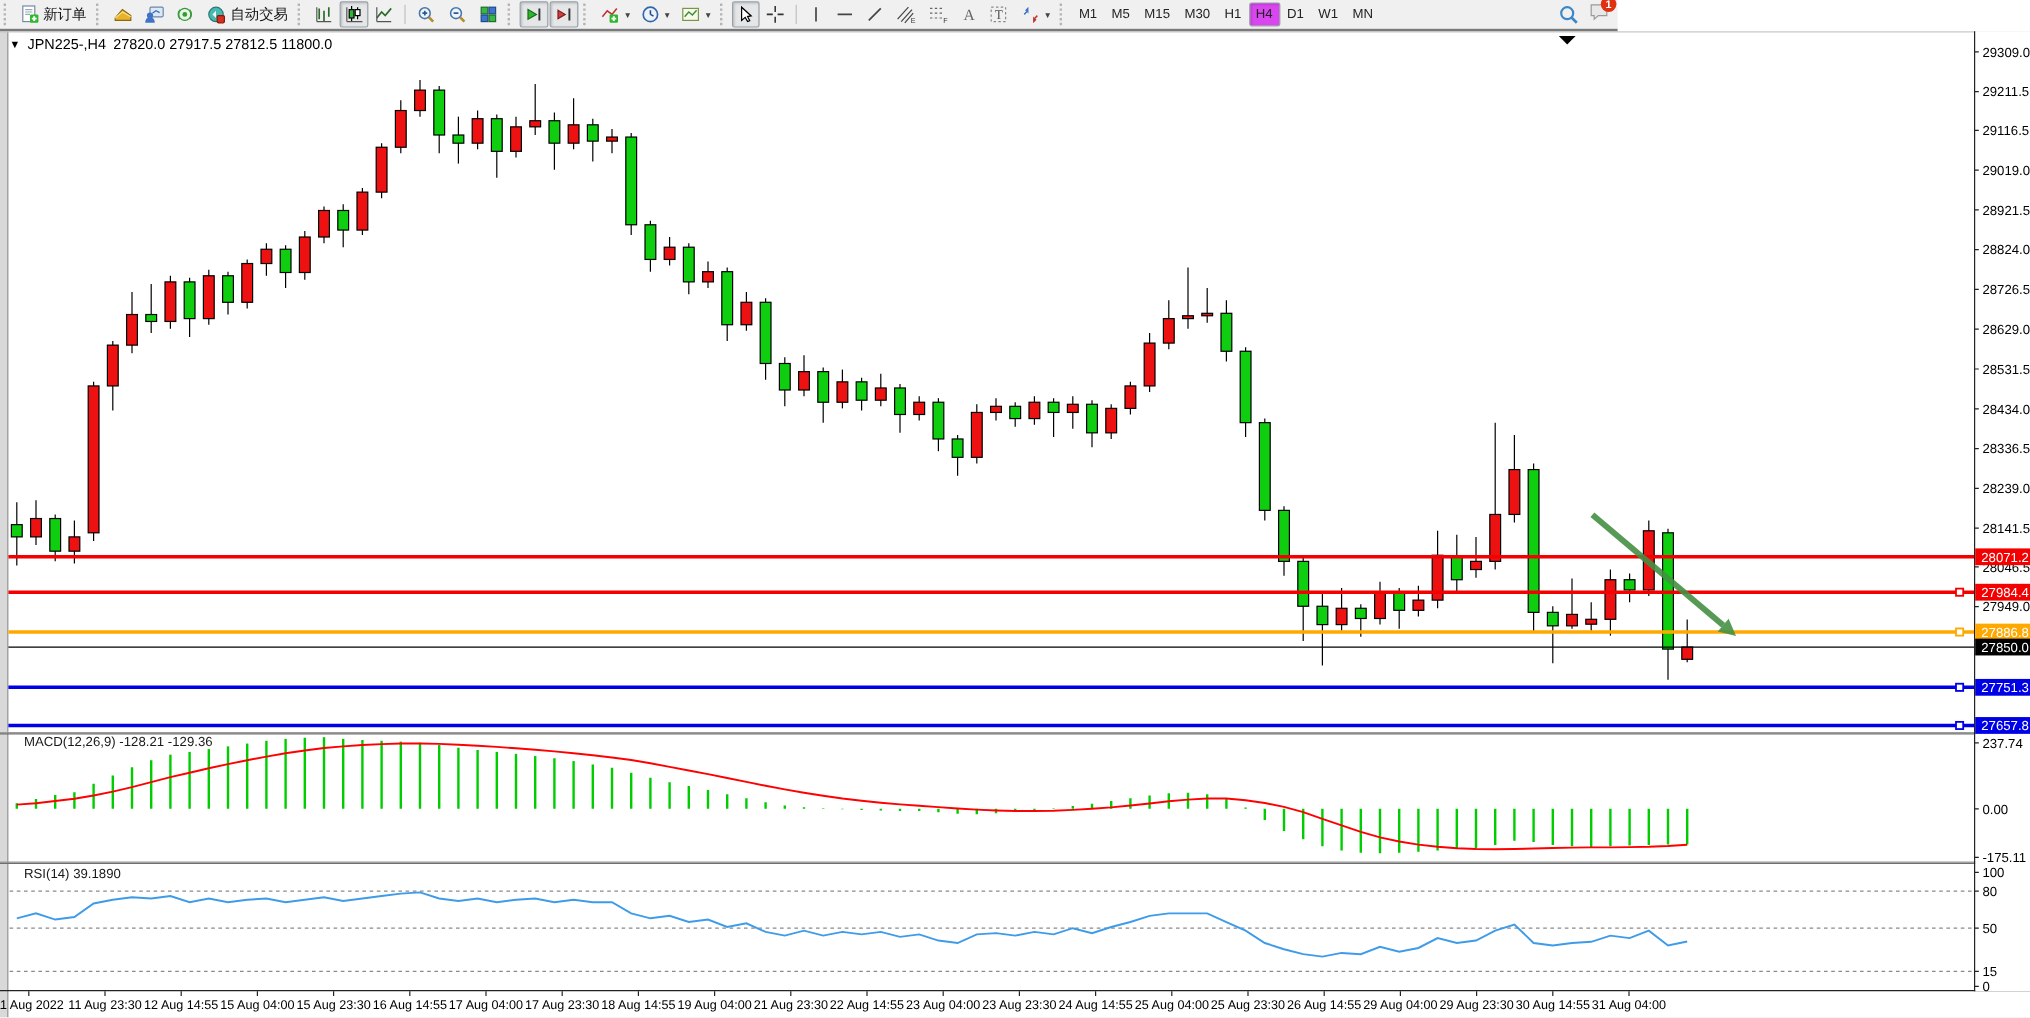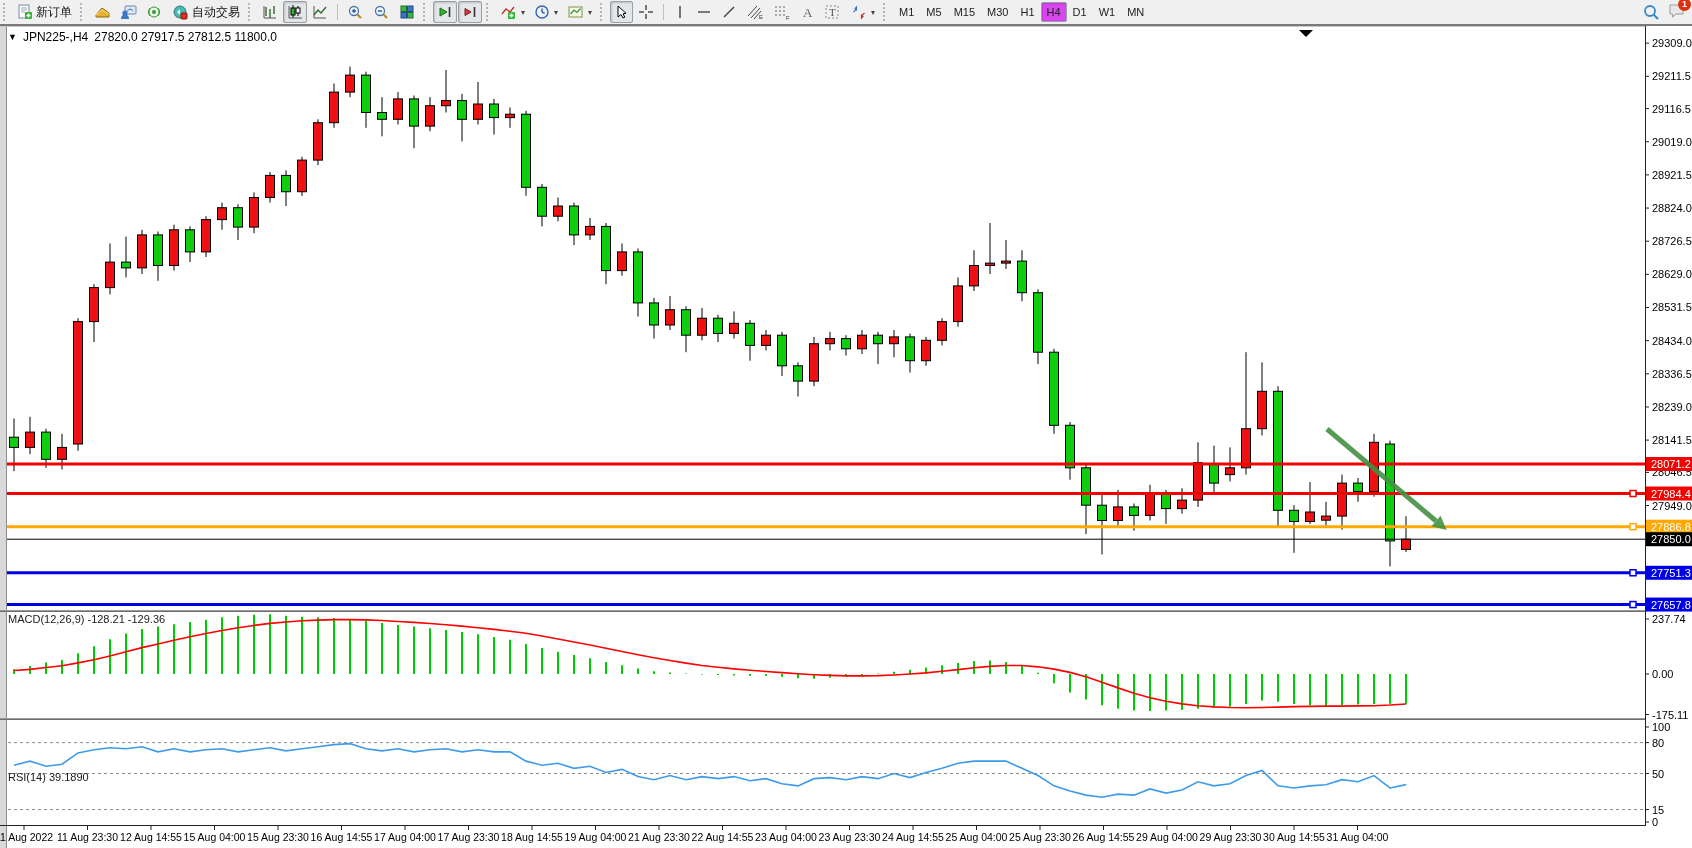--- a/index.html
+++ b/index.html
@@ -1,38 +1,38 @@
 <!DOCTYPE html>
 <html><head>
 <meta charset="utf-8">
 <style>
   html,body{margin:0;padding:0;background:#ececec;font-family:"Liberation Sans",sans-serif;}
   #app{position:relative;width:1692px;height:848px;overflow:hidden;background:#fff;}
   
-  #toolbar{position:absolute;left:0;top:0;width:1692px;height:24px;background:#f0f0f0;
+  #toolbar{position:absolute;left:0;top:0;width:1348px;height:24px;background:#f0f0f0;
            border-bottom:2px solid #7a7a7a;display:flex;align-items:center;gap:1px;z-index:5;}
   .grip{width:4px;height:18px;border-left:2px dotted #b5b5b5;margin:0 3px;}
   .vsep{width:1px;height:16px;background:#c0c0c0;margin:0 4px;}
   .btn{height:20px;display:flex;align-items:center;gap:3px;padding:0 3px;border:1px solid transparent;
        border-radius:2px;font-size:12px;color:#111;cursor:default;white-space:nowrap;}
   .btn.pressed{border-color:#98a0a8;background:#e4e6e8;box-shadow:inset 1px 1px 2px rgba(0,0,0,.18);}
   .btn svg{display:block;}
   .dd{font-size:8px;color:#444;margin-left:1px;}
   .tf{height:18px;padding:0 5px;font-size:11px;color:#222;border:1px solid transparent;border-radius:2px;
       display:flex;align-items:center;}
   .tf.pressed{border-color:#98a0a8;background:#d946ef;box-shadow:inset 1px 1px 2px rgba(0,0,0,.15);}
   #tb-right{position:absolute;right:6px;top:0;height:24px;display:flex;align-items:center;gap:8px;}
   #chat-badge{position:absolute;right:-5px;top:-4px;background:#e03010;color:#fff;border-radius:50%;
               width:13px;height:13px;font-size:9px;display:flex;align-items:center;justify-content:center;font-weight:bold;}
   
   #symbol-title{position:absolute;left:8px;top:30px;font-size:12px;color:#000;z-index:4;display:flex;gap:6px;align-items:center;}
   #symbol-title .tri{font-size:9px;}
-  .ind-label{position:absolute;left:8px;font-size:11px;color:#1a1a1a;z-index:4;}
+  .ind-label{position:absolute;left:20px;font-size:11px;color:#1a1a1a;z-index:4;}
   #macd-label{top:613px;}
-  #rsi-label{top:723px;margin-top:48px;}
+  #rsi-label{top:723px;}
   #cv{position:absolute;left:0;top:0;z-index:1;}
 </style>
 </head>
 <body>
 
 <div id="app">
 
   <div id="toolbar">
     <span class="grip"></span>
 

